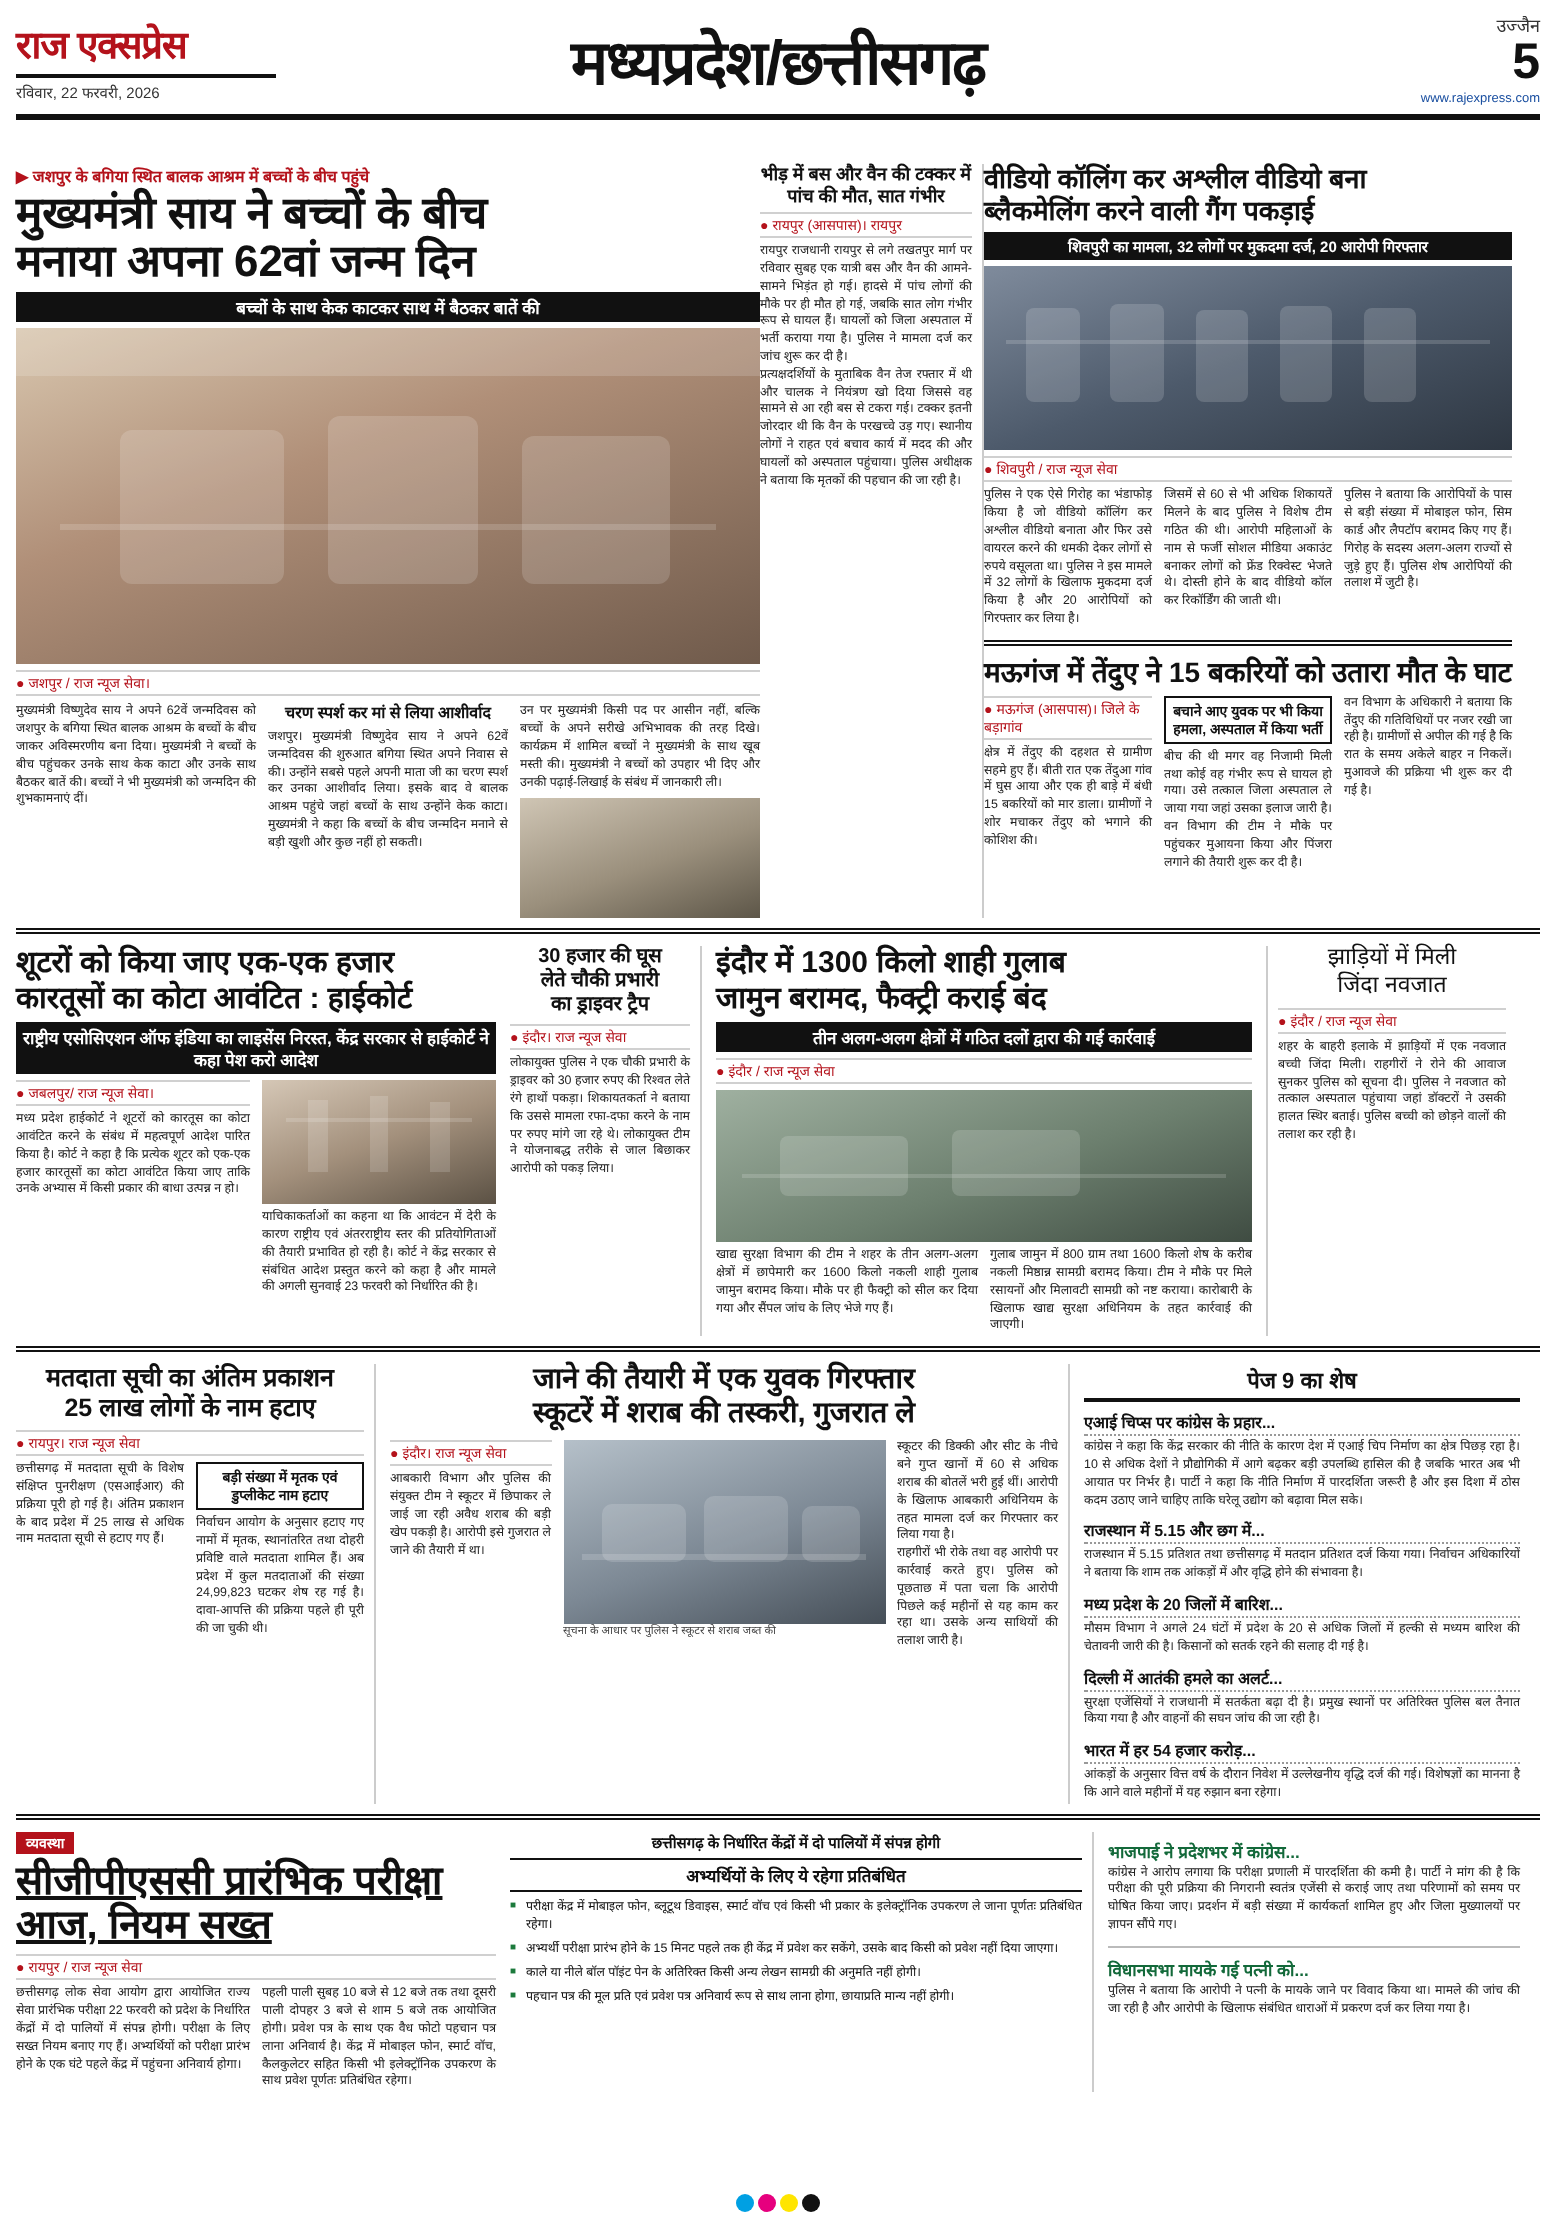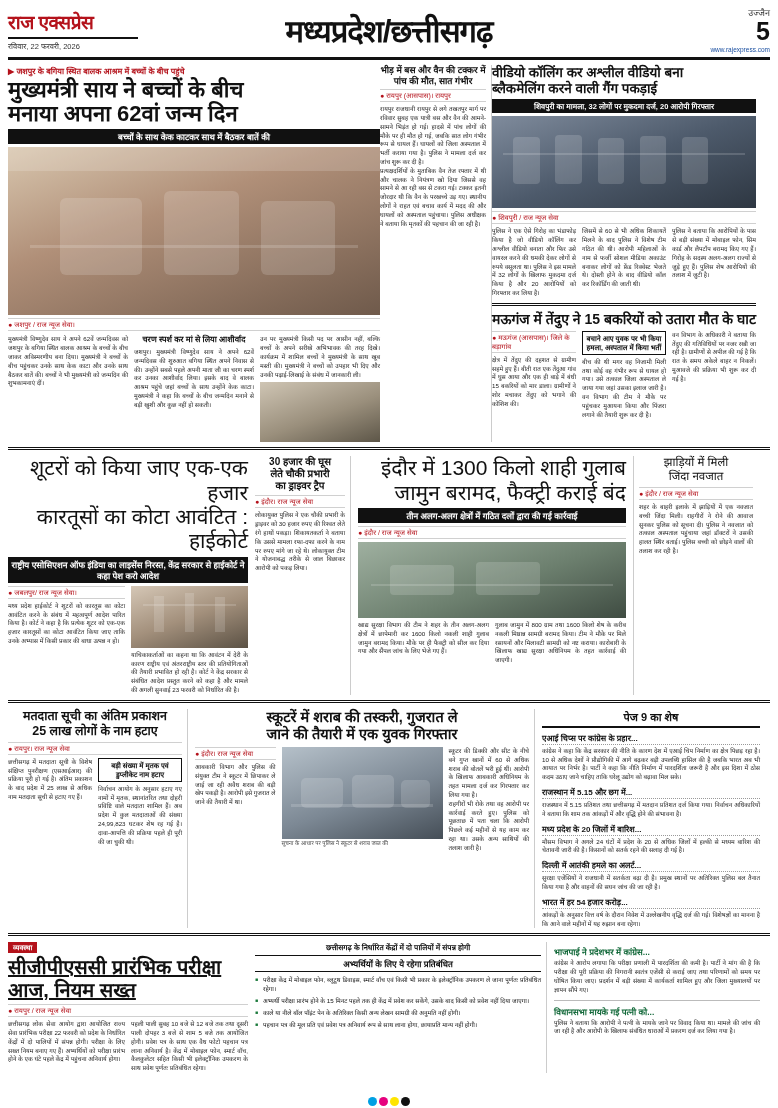--- a/index.html
+++ b/index.html
@@ -39,21 +39,21 @@
   .photo.scene2 { background: linear-gradient(160deg,#7f8b9c 0%,#4d5a6b 50%,#2e3742 100%); }
   .photo.scene3 { background: linear-gradient(160deg,#9fb0a0 0%,#6c7f6e 55%,#3f4c42 100%); }
   .photo.scene4 { background: linear-gradient(160deg,#cfc5b4 0%,#9a8f7c 55%,#5d5648 100%); }
   .photo.scene5 { background: linear-gradient(160deg,#b5c0c9 0%,#7c8894 55%,#454e57 100%); }
   .photo.scene6 { background: linear-gradient(160deg,#d5c7b6 0%,#a3907c 50%,#5b5144 100%); }
   .cap { font-size: 5.6px; color: #444; padding-top: 1px; line-height: 1.3; }
   .colwrap { display: flex; gap: 6px; }
   .vline { border-right: 1px solid #ccc; }
 
   
-  .top { display: flex; gap: 0; margin-top: 5px; }
+  .top { display: flex; gap: 0; margin-top: 22px; }
   .top-left { width: 372px; }
   .top-mid { width: 112px; }
   .top-right { width: 264px; }
 
   .lead-hl { font-size: 22px; font-weight: bold; line-height: 1.1; }
   .lead-photo { height: 168px; margin-top: 3px; }
   .lead-cols { display: flex; gap: 6px; margin-top: 4px; }
   .lead-cols .c { flex: 1; }
 
   .mini-hl { font-size: 9px; font-weight: bold; line-height: 1.18; text-align: center; }
@@ -62,21 +62,21 @@
   .tr-photo { height: 92px; }
 
   .mg-hl { font-size: 14px; font-weight: bold; text-align: center; line-height: 1.15; }
 
   
   .band2 { display: flex; gap: 7px; margin-top: 6px; }
   .b2-a { width: 240px; }
   .b2-b { width: 96px; }
   .b2-c { width: 268px; }
   .b2-d { width: 120px; }
-  .b2-hl { font-size: 21px; font-weight: normal; line-height: 1.16; text-align: right; }
+  .b2-hl { font-size: 15px; font-weight: bold; line-height: 1.16; text-align: left; }
   .b2-hl-sm { font-size: 10px; font-weight: bold; line-height: 1.2; text-align: center; }
   .b2-hl-r { font-size: 11.5px; font-weight: normal; line-height: 1.2; text-align: center; }
 
   
   .band3 { display: flex; gap: 7px; margin-top: 6px; }
   .b3-a { width: 180px; }
   .b3-b { width: 340px; }
   .b3-c { width: 218px; }
   .b3-hl { font-size: 12.5px; font-weight: bold; line-height: 1.2; text-align: center; }
   .b3-hl2 { font-size: 14.5px; font-weight: bold; line-height: 1.18; text-align: center; }
@@ -294,22 +294,22 @@
       <div class="colwrap">
         <p class="body" style="flex:1">छत्तीसगढ़ में मतदाता सूची के विशेष संक्षिप्त पुनरीक्षण (एसआईआर) की प्रक्रिया पूरी हो गई है। अंतिम प्रकाशन के बाद प्रदेश में 25 लाख से अधिक नाम मतदाता सूची से हटाए गए हैं।</p>
         <div style="flex:1">
           <div style="font-size:7px;font-weight:bold;text-align:center;border:1px solid #111;padding:2px;margin-bottom:3px">बड़ी संख्या में मृतक एवं डुप्लीकेट नाम हटाए</div>
           <p class="body">निर्वाचन आयोग के अनुसार हटाए गए नामों में मृतक, स्थानांतरित तथा दोहरी प्रविष्टि वाले मतदाता शामिल हैं। अब प्रदेश में कुल मतदाताओं की संख्या 24,99,823 घटकर शेष रह गई है। दावा-आपत्ति की प्रक्रिया पहले ही पूरी की जा चुकी थी।</p>
         </div>
       </div>
     </div>
 
     <div class="b3-b vline" style="padding-right:5px">
+      <div class="b3-hl2">जाने की तैयारी में एक युवक गिरफ्तार</div>
       <div class="b3-hl2">स्कूटरें में शराब की तस्करी, गुजरात ले</div>
-      <div class="b3-hl2">जाने की तैयारी में एक युवक गिरफ्तार</div>
       <div class="colwrap" style="margin-top:4px">
         <div style="flex:1">
           <div class="byline" style="margin-top:0">
             <span class="dot">●</span>
             <span>इंदौर। राज न्यूज सेवा</span>
           </div>
           <p class="body">आबकारी विभाग और पुलिस की संयुक्त टीम ने स्कूटर में छिपाकर ले जाई जा रही अवैध शराब की बड़ी खेप पकड़ी है। आरोपी इसे गुजरात ले जाने की तैयारी में था।</p>
         </div>
         <div style="flex:2">
           <div class="photo scene5" style="height:92px">

